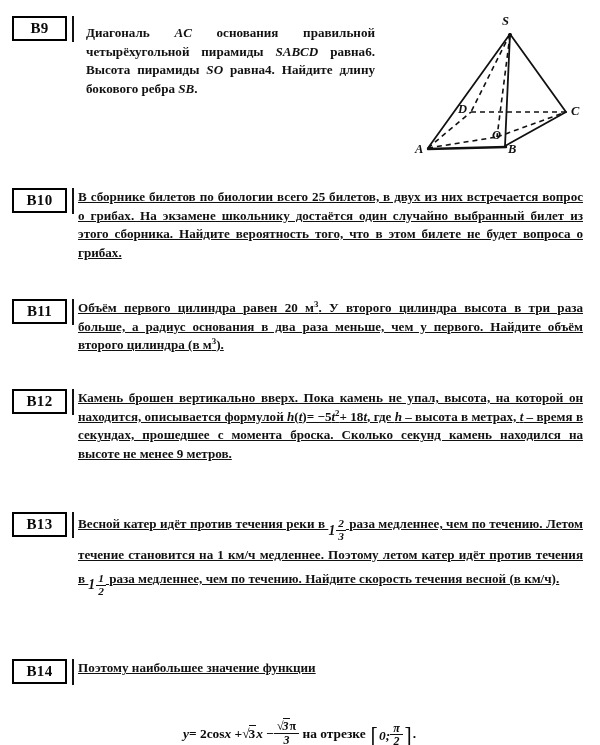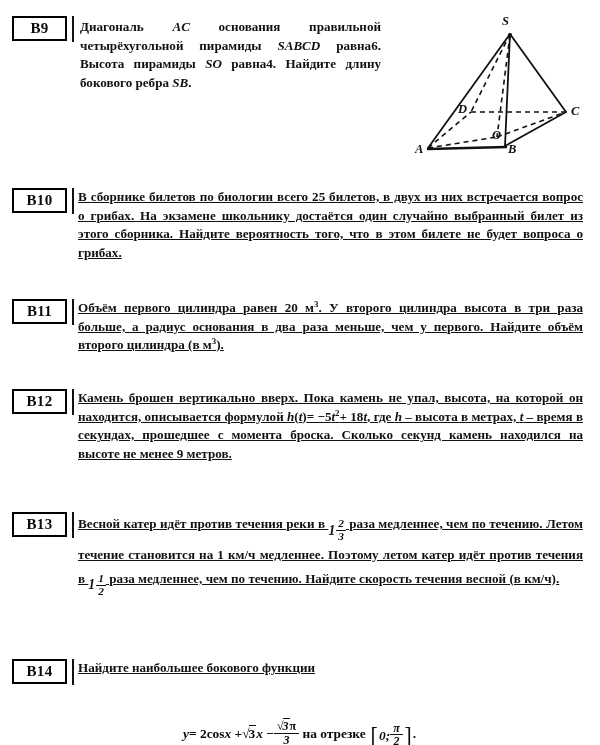--- a/index.html
+++ b/index.html
@@ -59,21 +59,21 @@
     position: absolute;
     left: 78px;
     top: 0;
     font-weight: bold;
     font-size: 13.1px;
     line-height: 18.6px;
     text-align: justify;
     text-justify: inter-word;
     color: #111;
   }
-  .body-col p { margin: 2px; }
+  .body-col p { margin: 8px; }
 
   
   .w-narrow { width: 305px; }
   .w-wide   { width: 505px; text-decoration: underline; }
 
   
   .math {
     font-style: italic;
     white-space: nowrap;
   }
@@ -274,21 +274,21 @@
     <div class="body-col w-wide" style="line-height:24px;">
       <span>Весной катер идёт против течения реки в </span><span class="mixed"><span class="whole">1</span><span class="frac"><span class="num">2</span><span class="den">3</span></span></span><span> раза медленнее, чем по течению. Летом течение становится на 1 км/ч медленнее. Поэтому летом катер идёт против течения в </span><span class="mixed"><span class="whole">1</span><span class="frac"><span class="num">1</span><span class="den">2</span></span></span><span> раза медленнее, чем по течению. Найдите скорость течения весной (в км/ч).</span>
     </div>
   </div>
 
   <div class="problem" style="top:659px;">
     <div class="label-col">
       <div class="label-box">B14</div>
     </div>
     <div class="sep-bar" style="top:0px;height:26px;"></div>
-    <div class="body-col w-wide">Найдите наибольшее бокового функции</div>
+    <div class="body-col w-wide">Поэтому наибольшее значение функции</div>
   </div>
 
   <div class="formula-line" style="top:720px;">
     <span class="fml-inner">
       <span class="math">y</span><span>= 2cos</span><span class="math">x</span>
       <span>+</span><span class="sqrt"><span class="rad">√</span><span class="under">3</span></span><span class="math">x</span>
       <span>−</span><span class="frac-big"><span class="num"><span class="sqrt"><span class="rad">√</span><span class="under">3</span></span><span class="up">π</span></span><span class="den">3</span></span>
       <span style="font-style:normal;">на отрезке</span>
       <span class="interval"><span class="bracket">[</span><span style="font-style:italic;">0;</span><span class="frac-big" style="font-size:12px;"><span class="num">π</span><span class="den">2</span></span><span class="bracket">]</span></span><span style="font-style:normal;">.</span>
     </span>

